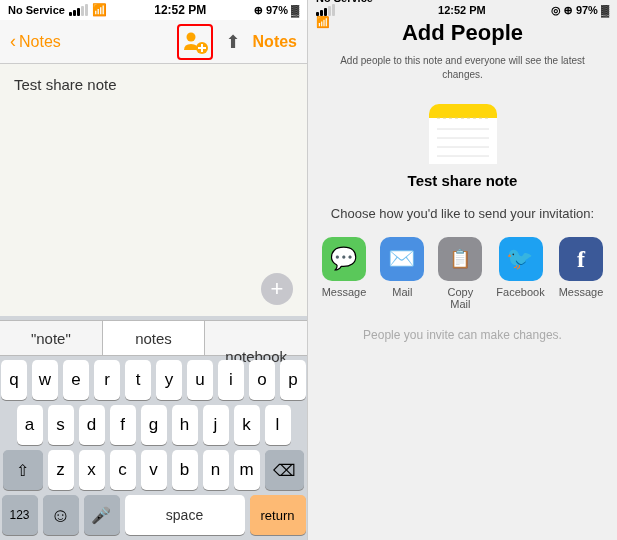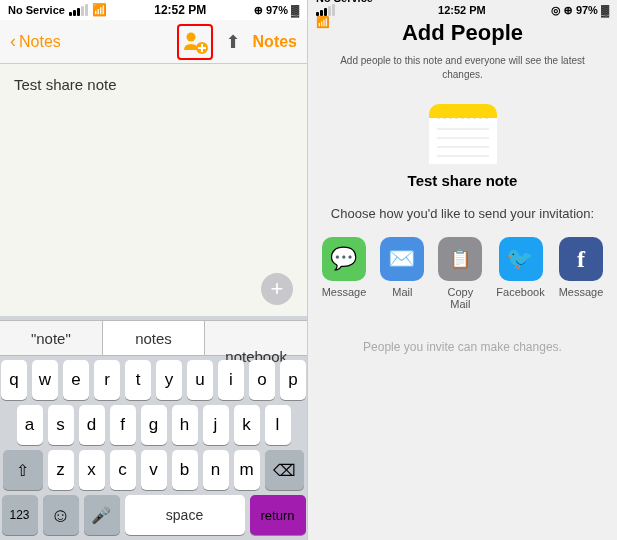--- a/index.html
+++ b/index.html
@@ -145,21 +145,21 @@
       align-items: center;
       justify-content: center;
       font-size: 17px;
       color: #000;
       box-shadow: 0 1px 0 #888;
       cursor: pointer;
       flex: 1;
       max-width: 26px;
     }
     .key.space-key { min-width: 120px; max-width: 160px; flex: 4; font-size: 14px; color: #333; }
-    .key.return-key { background: #a21caf; font-size: 14px; min-width: 56px; max-width: 70px; }
+    .key.return-key { background: #fdba74; font-size: 14px; min-width: 56px; max-width: 70px; }
     .key.num-key { background: #adb5bd; font-size: 15px; min-width: 36px; max-width: 42px; }
     .key.emoji-key { font-size: 20px; background: #adb5bd; min-width: 36px; max-width: 42px; }
     .key.mic-key { font-size: 16px; background: #adb5bd; min-width: 36px; max-width: 42px; }
     .key.delete-key { background: #adb5bd; font-size: 16px; min-width: 36px; max-width: 44px; }
     .key.shift-key { background: #adb5bd; font-size: 16px; min-width: 36px; max-width: 44px; }
 
     
     .right-panel {
       width: 309px;
       height: 540px;
@@ -266,21 +266,21 @@
     .message-icon { background: #5AC85A; }
     .mail-icon { background: #4A90E2; }
     .copylink-icon { background: #8E8E93; }
     .twitter-icon { background: #1DA1F2; }
     .facebook-icon { background: #3B5998; }
 
     .invite-note {
       font-size: 12px;
       color: #aaa;
       text-align: right;
-      margin-top: 16px;
+      margin-top: 4px;
     }
 
     
     .notes-icon-img {
       width: 76px;
       height: 76px;
       position: relative;
     }
 
     

